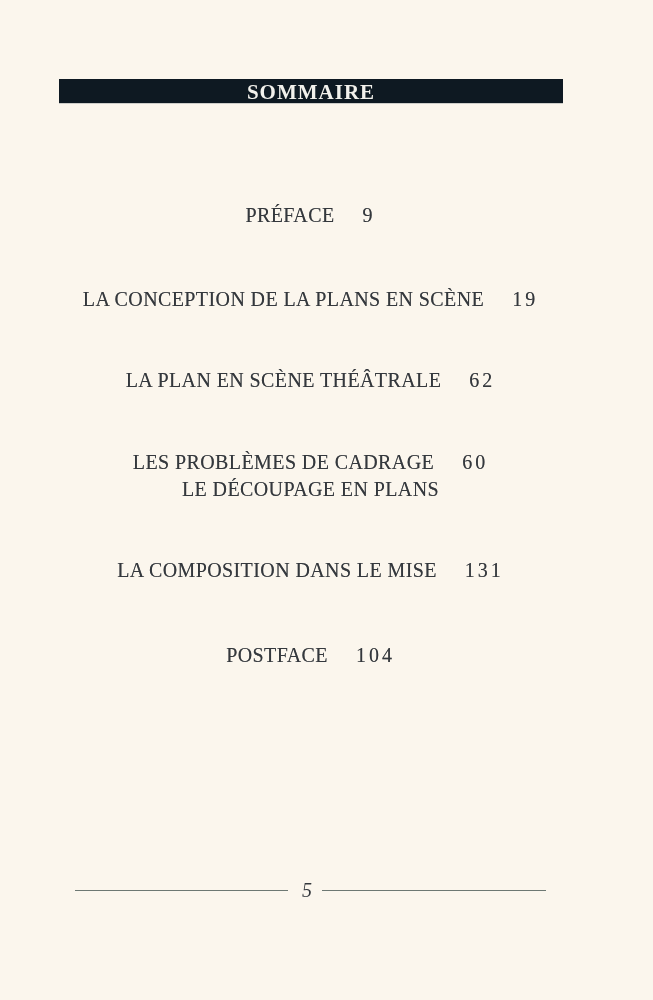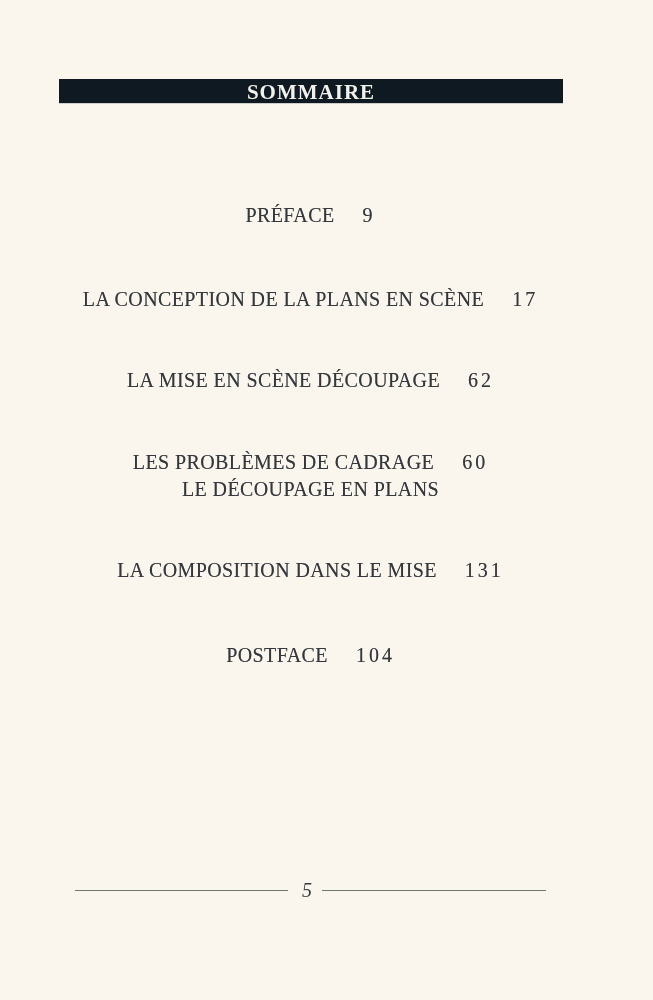--- a/index.html
+++ b/index.html
@@ -78,25 +78,25 @@
 
   <div class="header-bar">
     <span class="header-title">SOMMAIRE</span>
   </div>
 
   <div class="entry" style="top:202px">
     <span>PRÉFACE</span><span class="enum">9</span>
   </div>
 
   <div class="entry" style="top:286px">
-    <span>LA CONCEPTION DE LA PLANS EN SCÈNE</span><span class="enum">17</span>
+    <span>LA CONCEPTION DE LA PLANS EN SCÈNE</span><span class="enum">19</span>
   </div>
 
   <div class="entry" style="top:367px">
-    <span>LA MISE EN SCÈNE DÉCOUPAGE</span><span class="enum">62</span>
+    <span>LA PLAN EN SCÈNE THÉÂTRALE</span><span class="enum">62</span>
   </div>
 
   <div class="entry" style="top:449px">
     <div><span>LES PROBLÈMES DE CADRAGE</span><span class="enum">60</span></div>
     <div><span>LE DÉCOUPAGE EN PLANS</span></div>
   </div>
 
   <div class="entry" style="top:557px">
     <span>LA COMPOSITION DANS LE MISE</span><span class="enum">131</span>
   </div>

